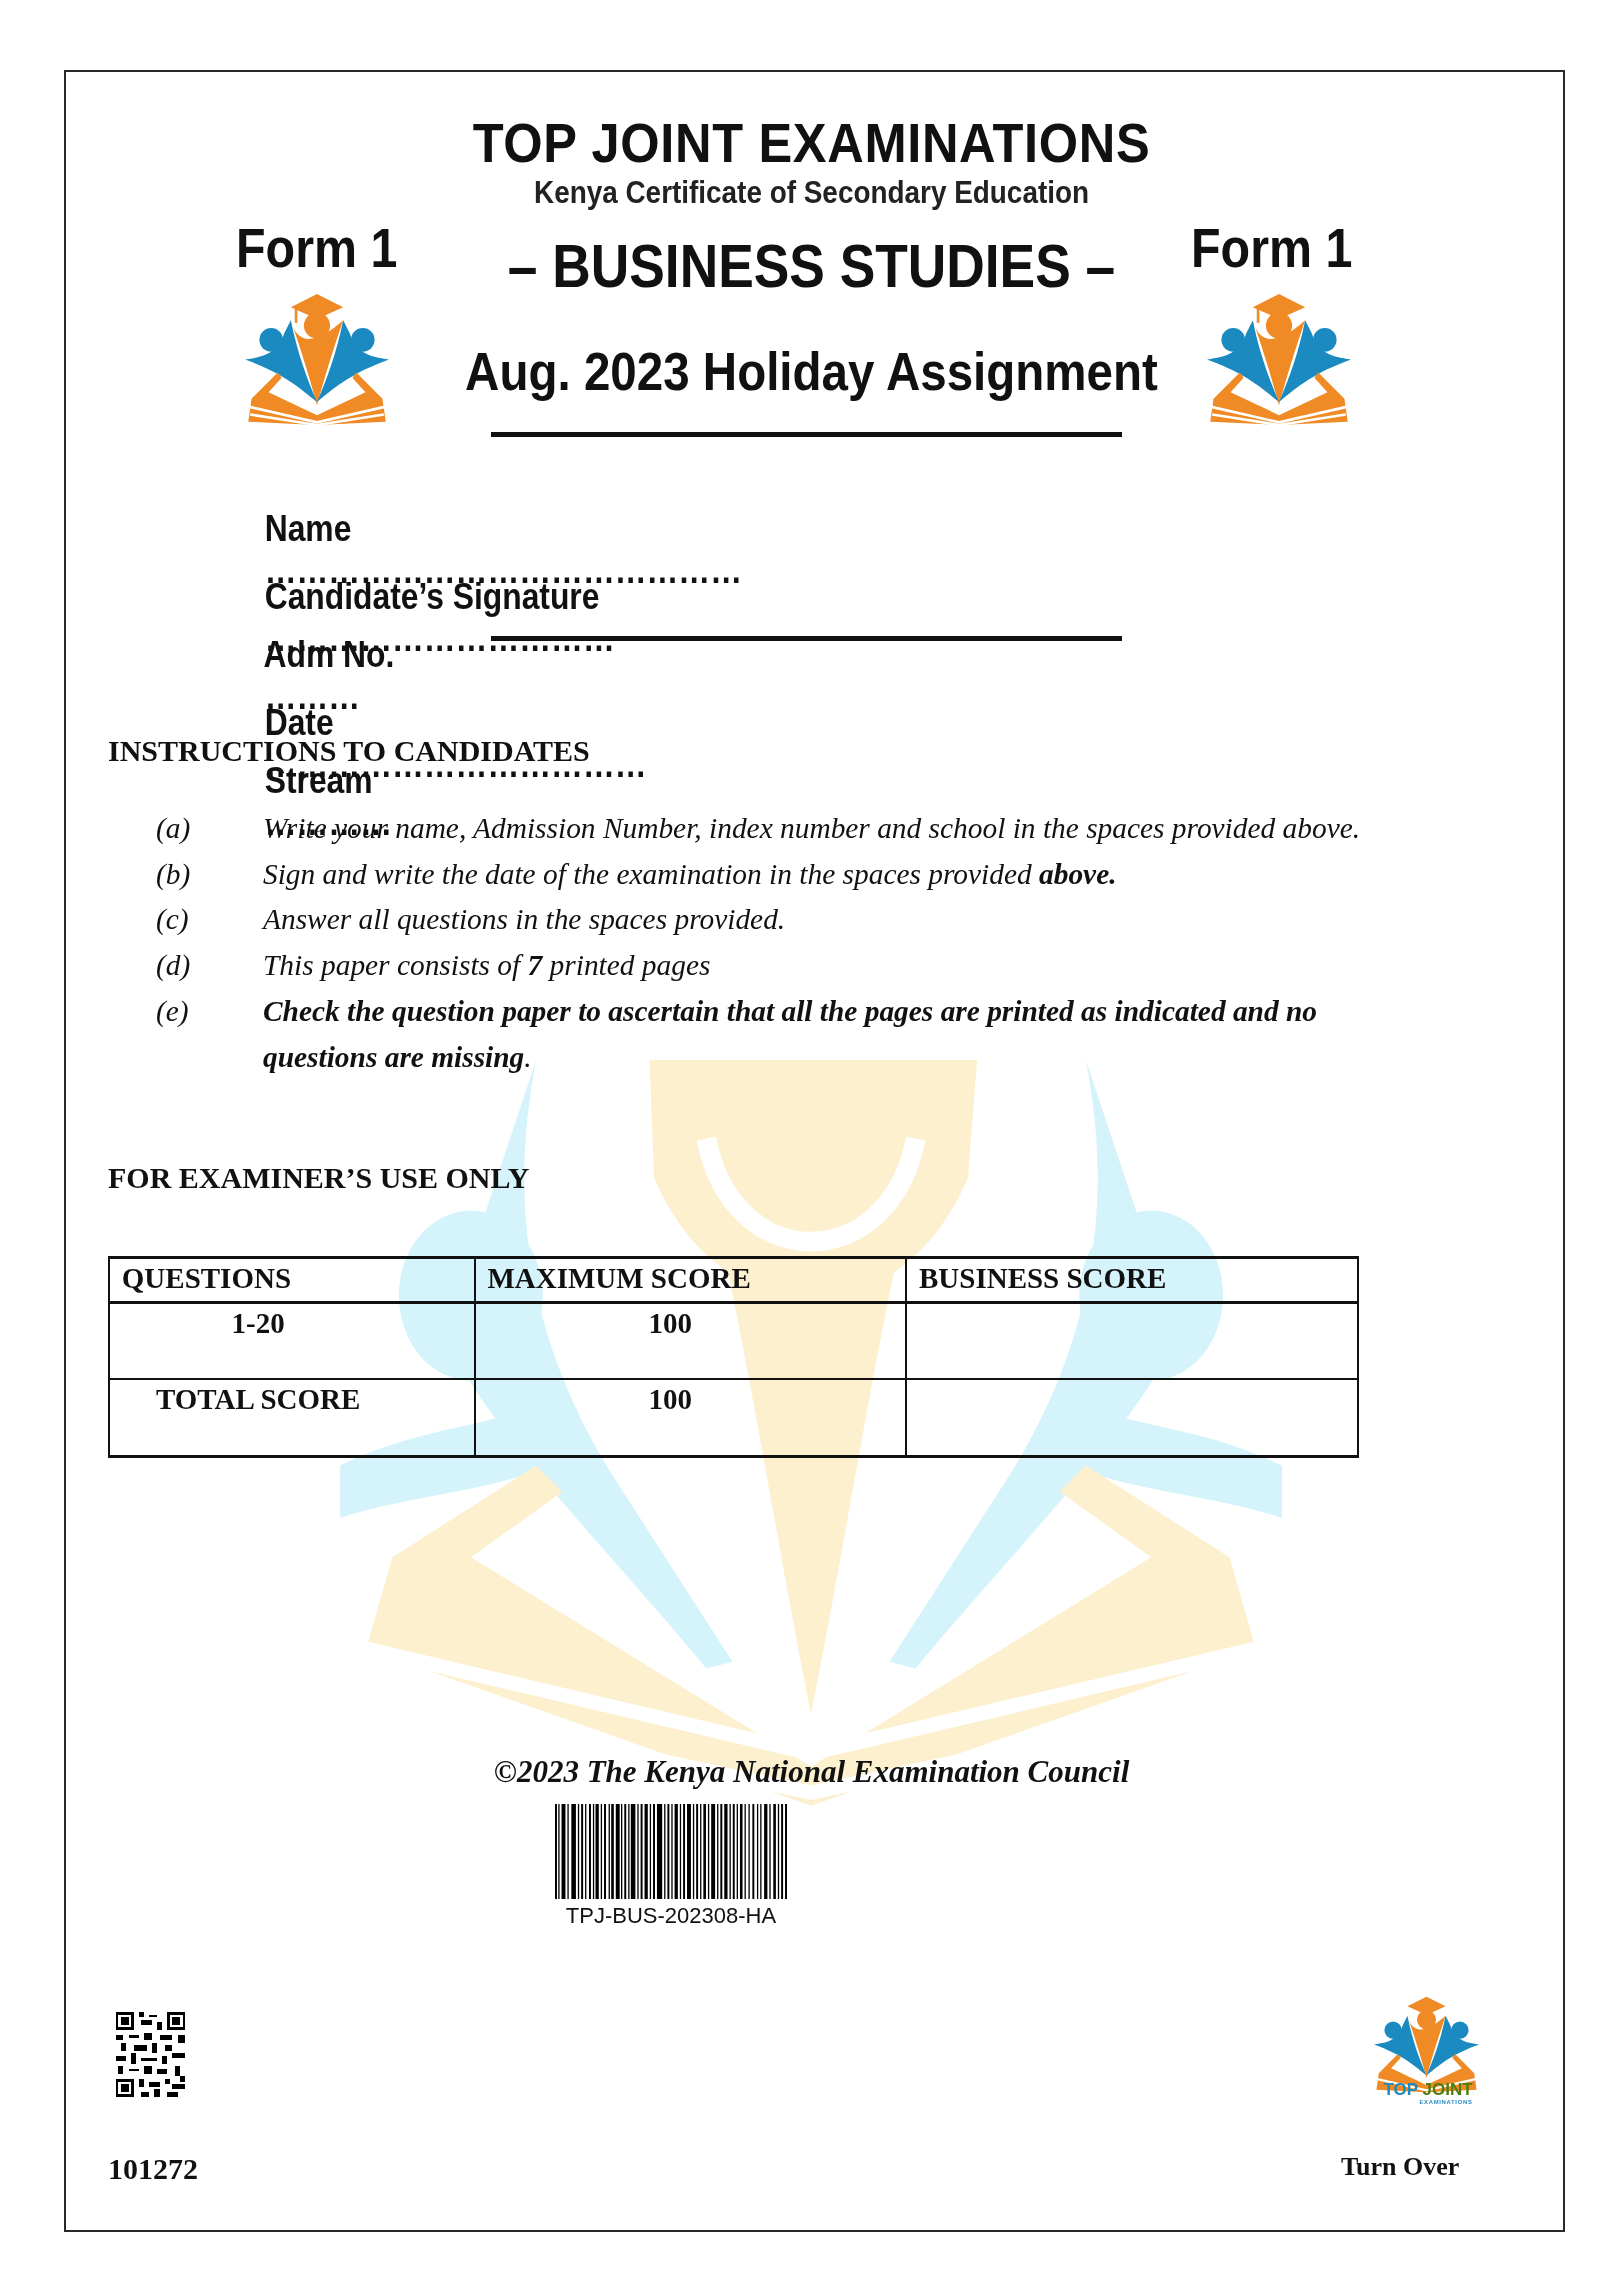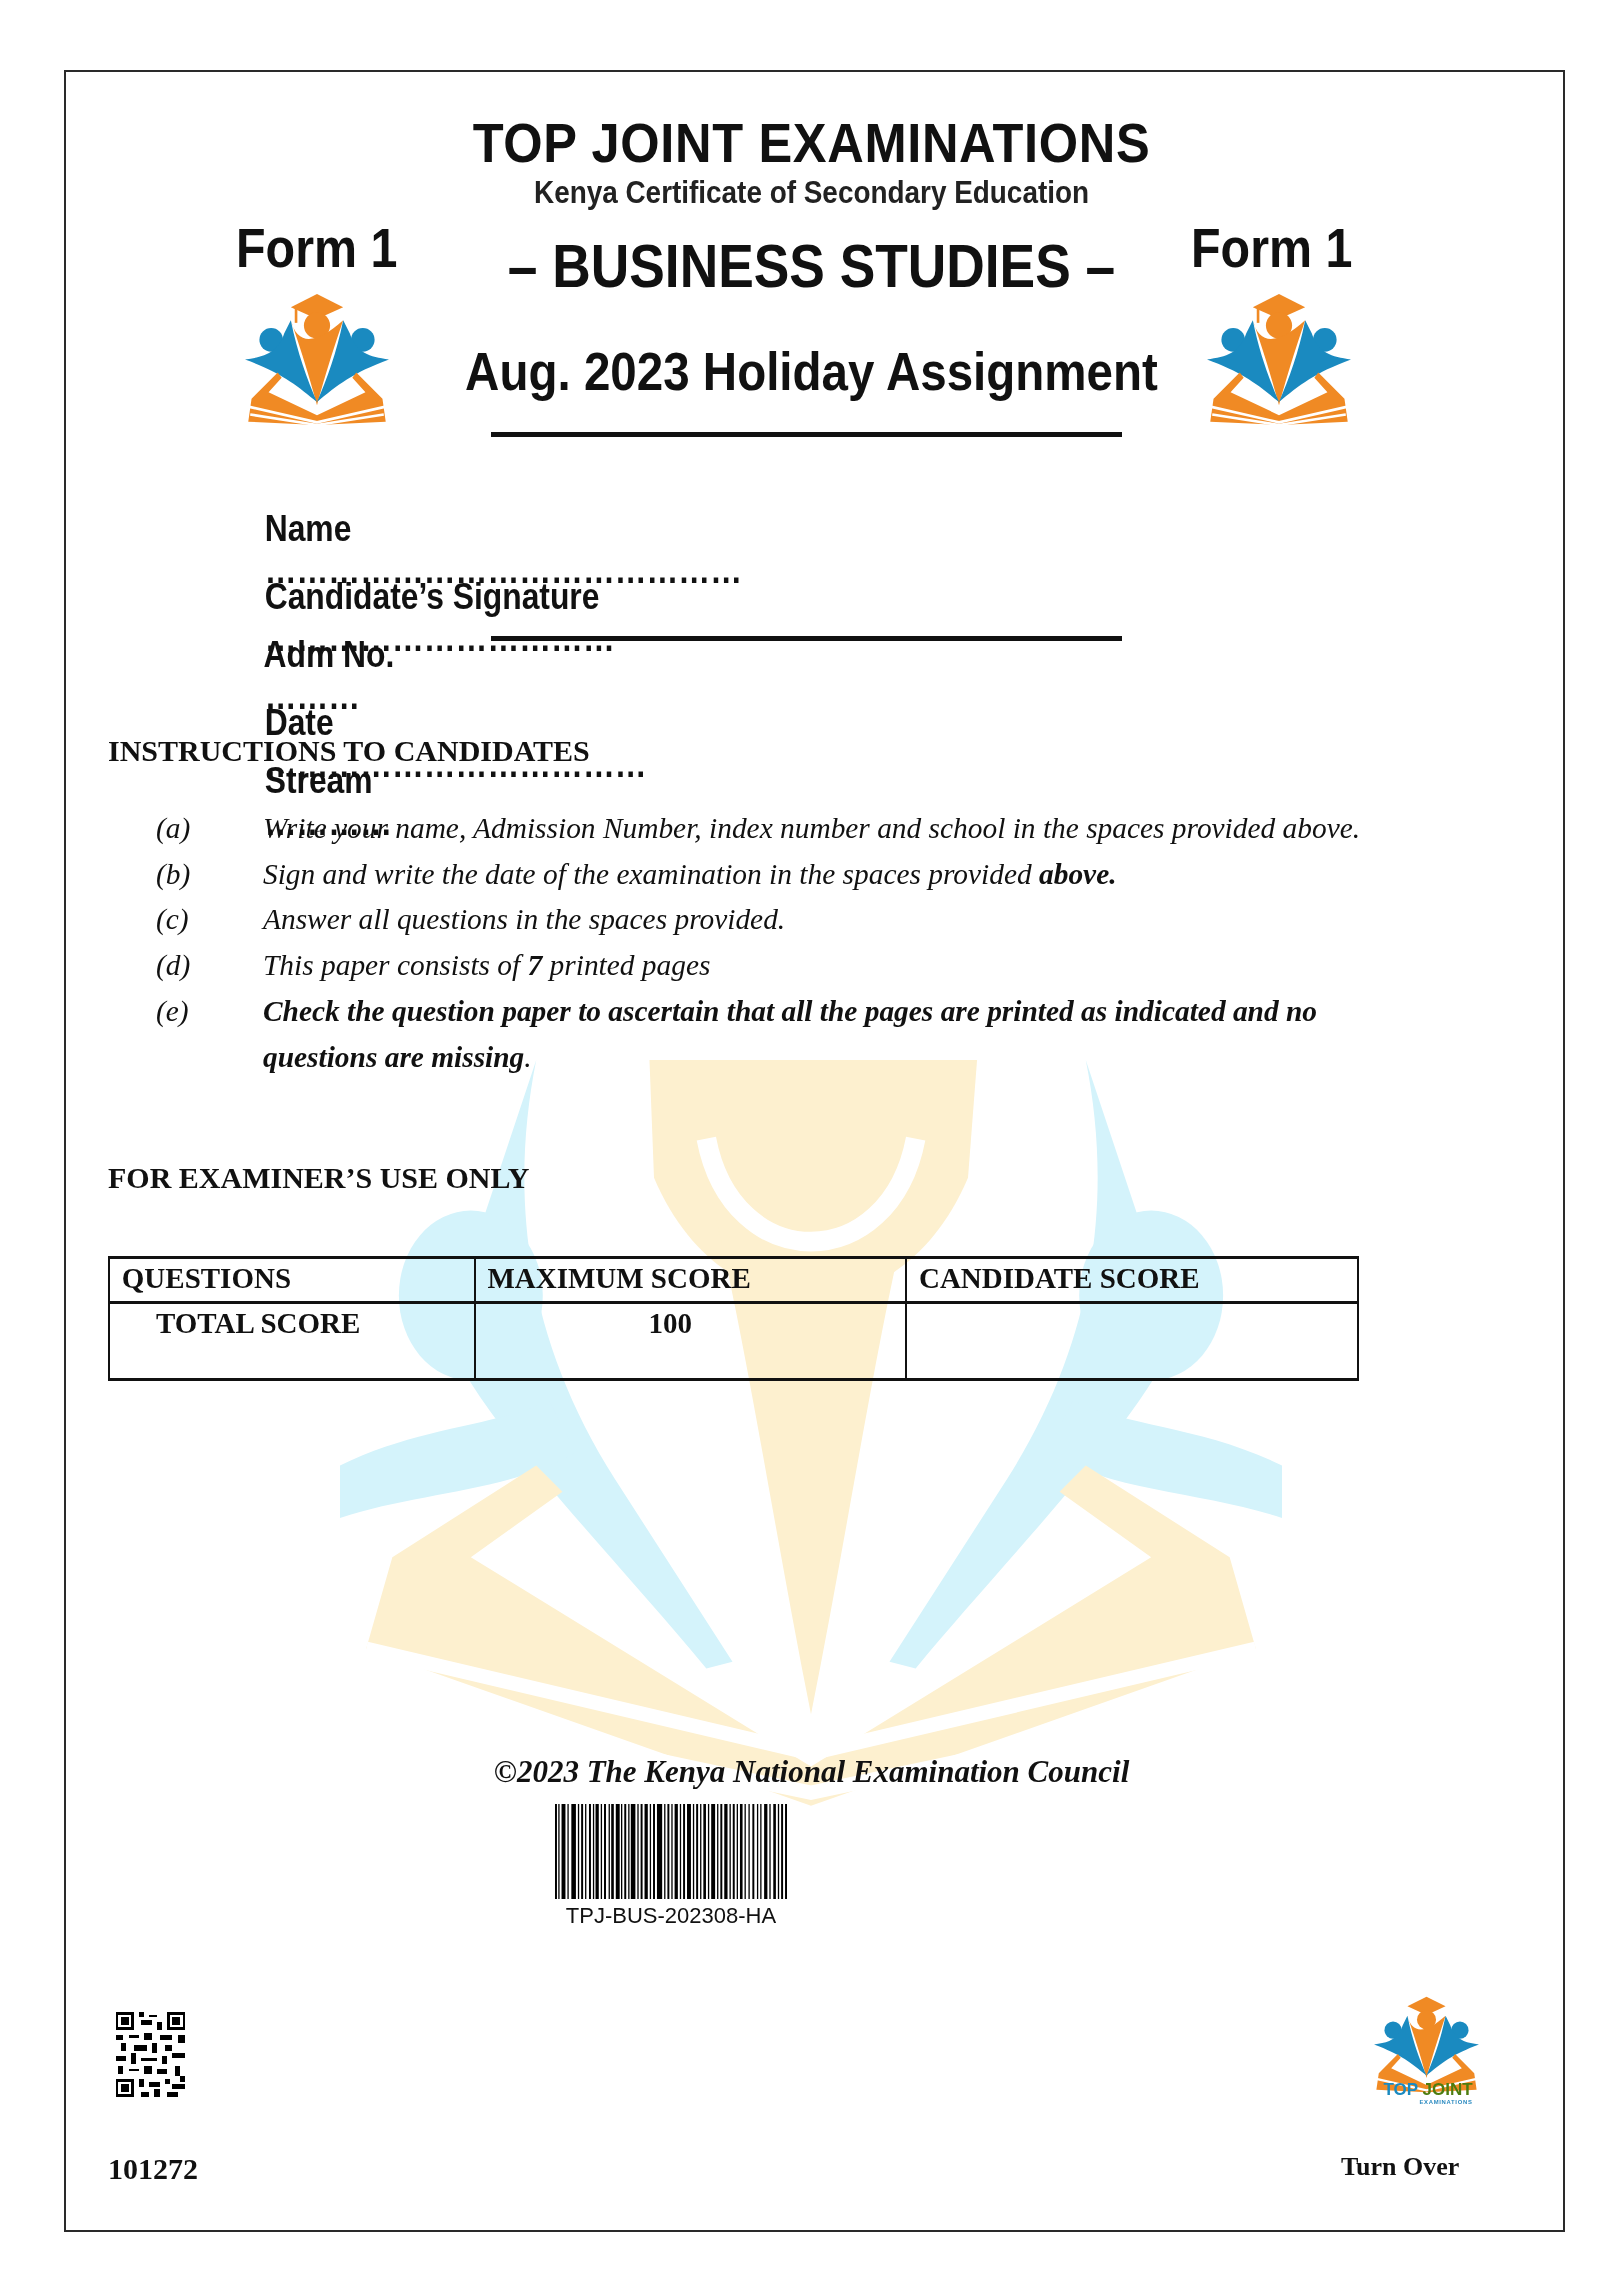--- a/index.html
+++ b/index.html
@@ -152,21 +152,26 @@
   <span class="instr-text" style="width:1165px;"><b>Check the question paper to ascertain that all the pages are printed as indicated and no questions are missing</b><span>.</span></span>
 </div>
 
 <div class="abs serif sec-head" style="left:108px;top:1161px;">FOR EXAMINER’S USE ONLY</div>
 
 <table class="exam">
   <tbody>
       <tr class="head">
     <td style="width:340px;margin-top:10px;">QUESTIONS</td>
     <td style="width:406px;">MAXIMUM SCORE</td>
-    <td>CANDIDATE SCORE</td>
+    <td>BUSINESS SCORE</td>
+  </tr>
+  <tr class="row">
+    <td style="text-align:center;padding-right:79px;">1-20</td>
+    <td style="text-align:center;padding-right:52px;">100</td>
+    <td></td>
   </tr>
   <tr class="row last">
     <td style="text-align:center;padding-right:79px;">TOTAL SCORE</td>
     <td style="text-align:center;padding-right:52px;">100</td>
     <td></td>
   </tr>
 </tbody>
   </table>
 
 <div class="abs center serif copy">©2023 The Kenya National Examination Council</div>

